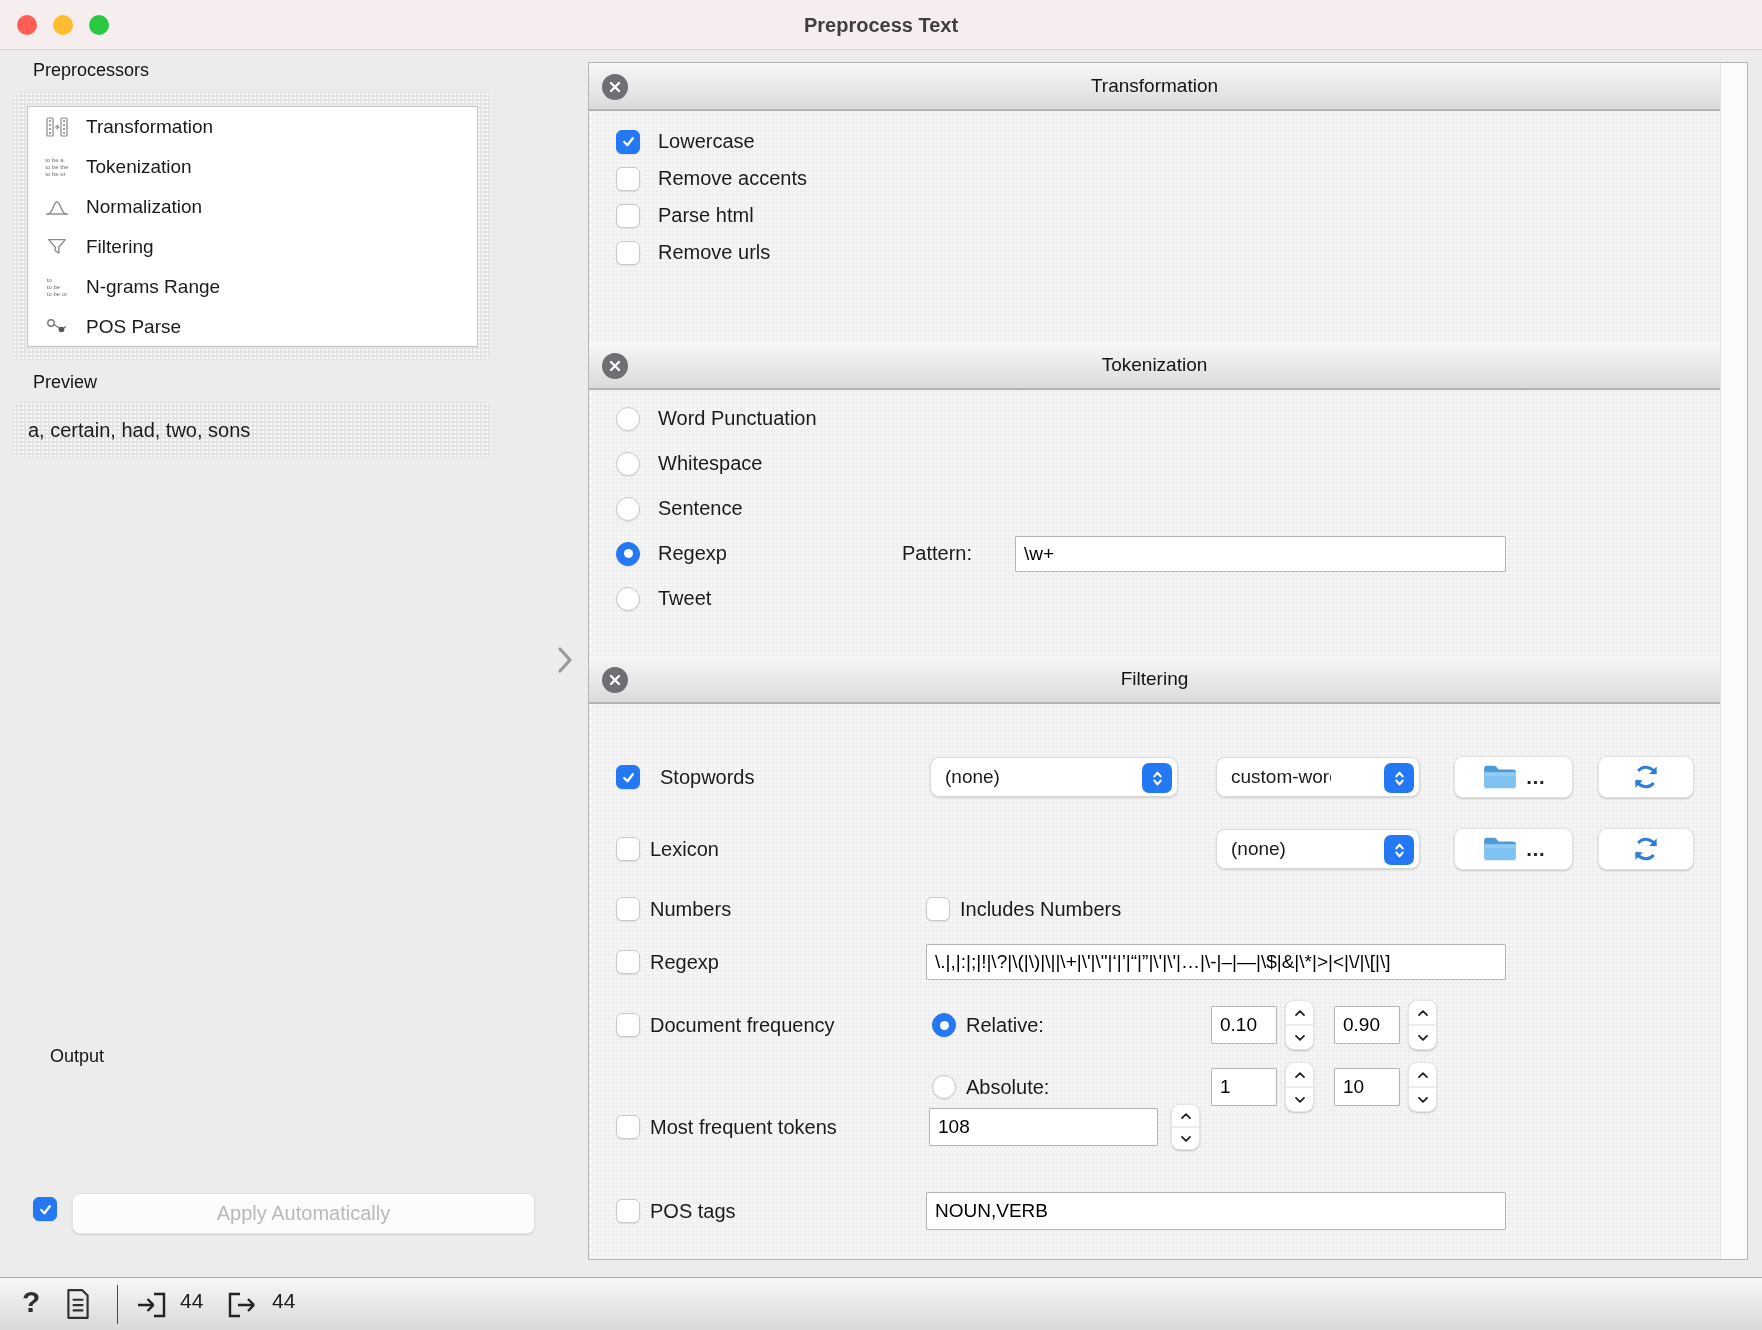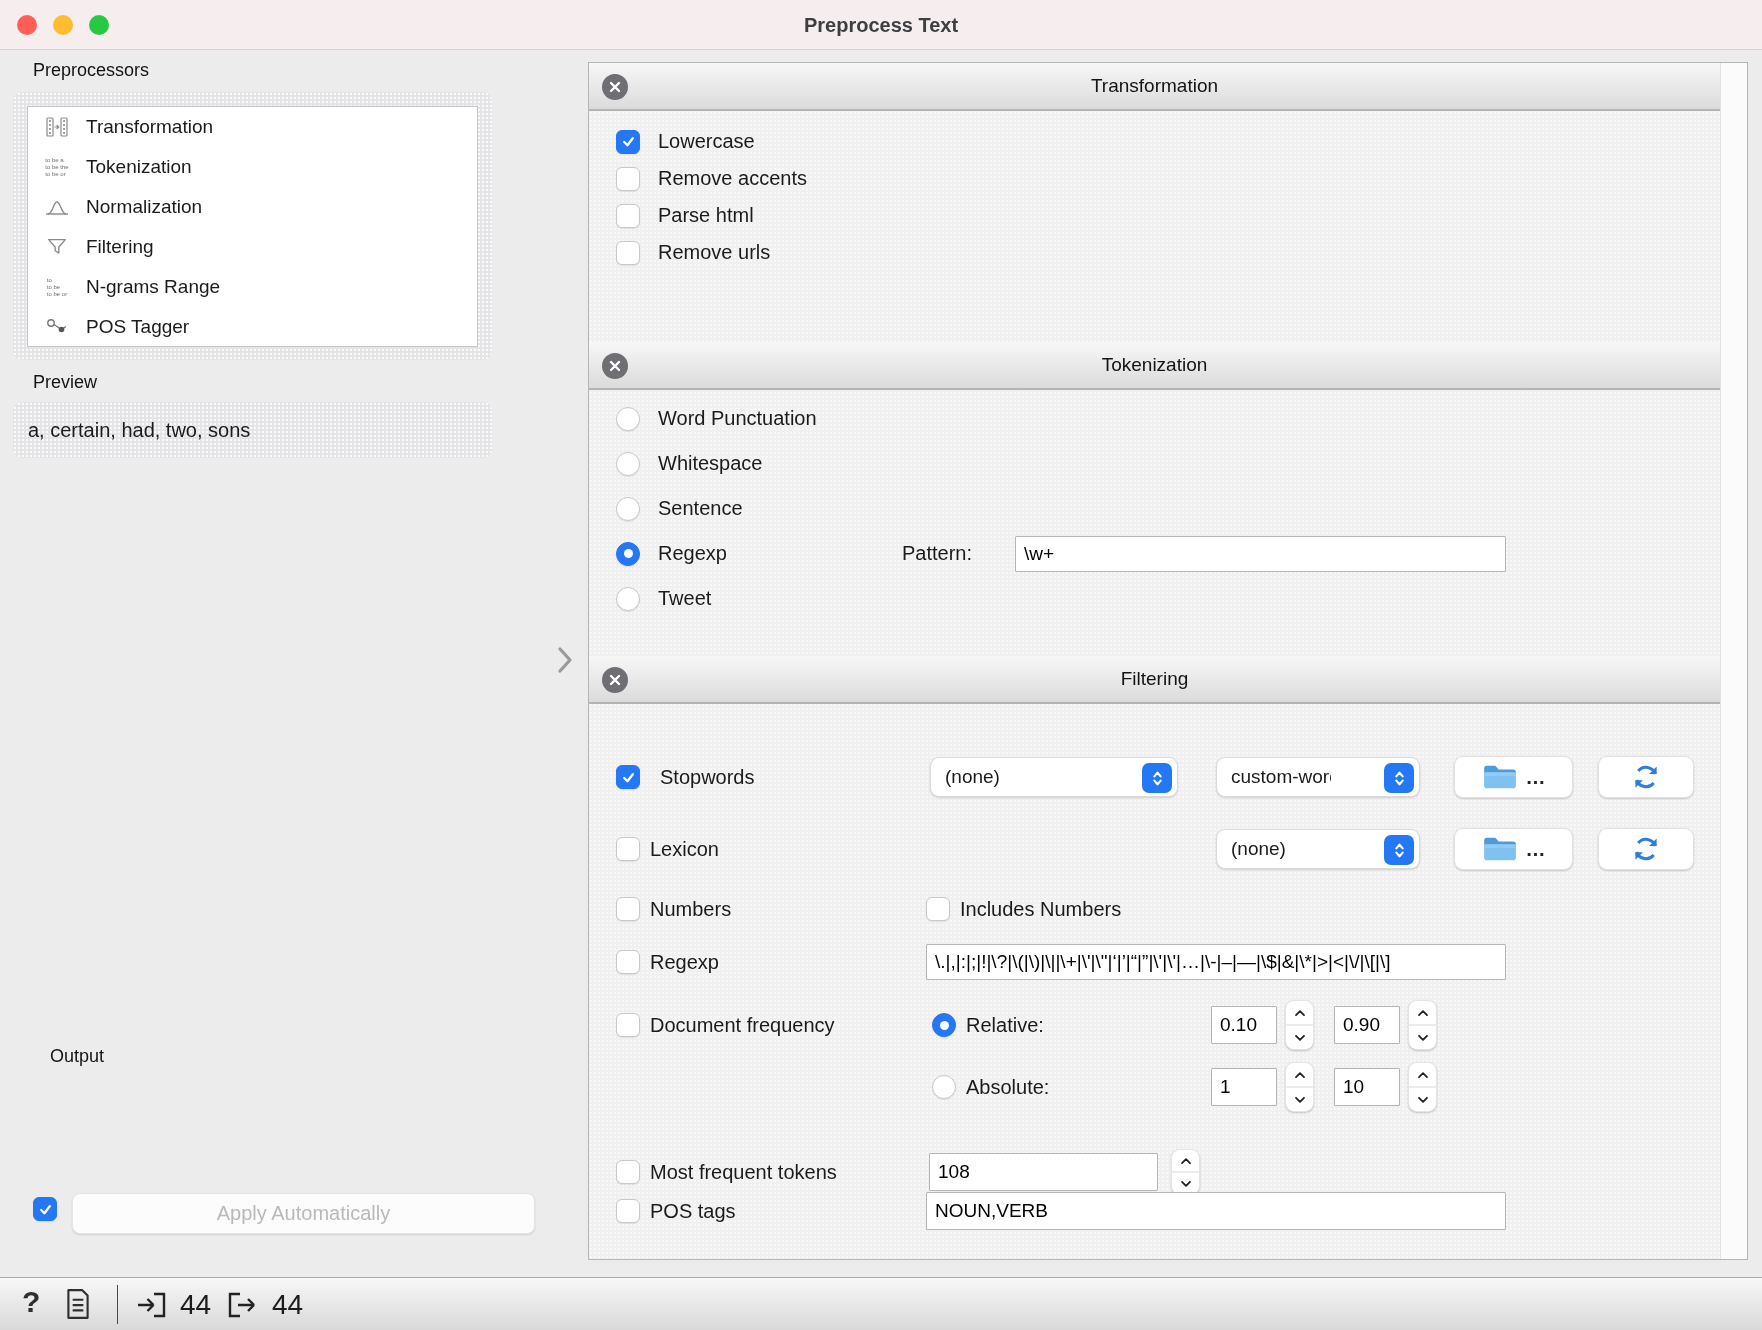--- a/index.html
+++ b/index.html
@@ -97,21 +97,21 @@
     box-shadow:0 1px 2px rgba(0,0,0,.2); border:1px solid #E4E4E4; display:flex; flex-direction:column; background:#ECECEC; }
   .spin-stepper .half { flex:1; background:#fff; display:flex; align-items:center; justify-content:center; }
   .spin-stepper .half + .half { margin-top:2px; }
 
   
   .statusbar { position:absolute; left:0; top:1277px; width:100%; height:53px;
     background:linear-gradient(#F7F7F7,#D9D9D9); border-top:1px solid #A9A9A9; }
   .sb-q { position:absolute; left:22px; top:7px; font-size:30px; font-weight:600; color:#2f2f2f; }
   .sb-ico { position:absolute; top:10px; }
   .sb-div { position:absolute; left:117px; top:7px; width:1px; height:39px; background:#4a4a4a; }
-  .sb-num { position:absolute; top:11px; font-size:28px; color:#1c1c1c; }
+  .sb-num { position:absolute; top:11px; font-size:21px; color:#1c1c1c; }
 </style>
 </head>
 <body>
 
 <div class="window">
 
   <div class="titlebar">
     <div class="tl red" style="background:#FF5F57"></div>
     <div class="tl yellow" style="background:#FEBC2E"></div>
     <div class="tl green" style="background:#28C840"></div>
@@ -193,21 +193,21 @@
           <span class="pp-ico">
             <svg width="26" height="26" viewBox="0 0 26 26">
                 <g fill="none" stroke="#777" stroke-width="1.4">
                   <circle cx="7" cy="9" r="3.2"></circle>
                   <path d="M10 10.5 16.5 15"></path>
                   <path d="M17.5 15.5l4.5-3"></path>
                 </g>
                 <circle cx="17.5" cy="15.5" r="2.8" fill="#555"></circle>
               </svg>
           </span>
-          <span class="lbl">POS Tagger</span>
+          <span class="lbl">POS Parse</span>
         </div>
 
       </div>
     </div>
 
     <div class="side-label" style="left:33px; top:322px;">Preview</div>
     <div class="preview-box textured">
       <div class="preview-text">a, certain, had, two, sons</div>
     </div>
 
@@ -462,21 +462,21 @@
                   </svg>
                 </span>
                 <span class="half">
                   <svg width="12" height="8" viewBox="0 0 12 8">
                     <path d="M2 1.8 6 5.8l4-4" fill="none" stroke="#222" stroke-width="1.8" stroke-linecap="round" stroke-linejoin="round"></path>
                   </svg>
                 </span>
               </span>
           </div>
 
-          <div class="f-row" style="top:445px;">
+          <div class="f-row" style="top:400px;">
             <span class="cb abs" style="left:27px;"></span>
             <span class="f-lbl abs" style="left:61px;">Most frequent tokens</span>
             <input class="field abs" style="left: 340px; width: 229px; height: 38px;" value="108">
             <span class="spin-stepper abs" style="left:582px; height:46px;">
                 <span class="half">
                   <svg width="12" height="8" viewBox="0 0 12 8">
                     <path d="M2 6.2 6 2.2l4 4" fill="none" stroke="#222" stroke-width="1.8" stroke-linecap="round" stroke-linejoin="round"></path>
                   </svg>
                 </span>
                 <span class="half">

